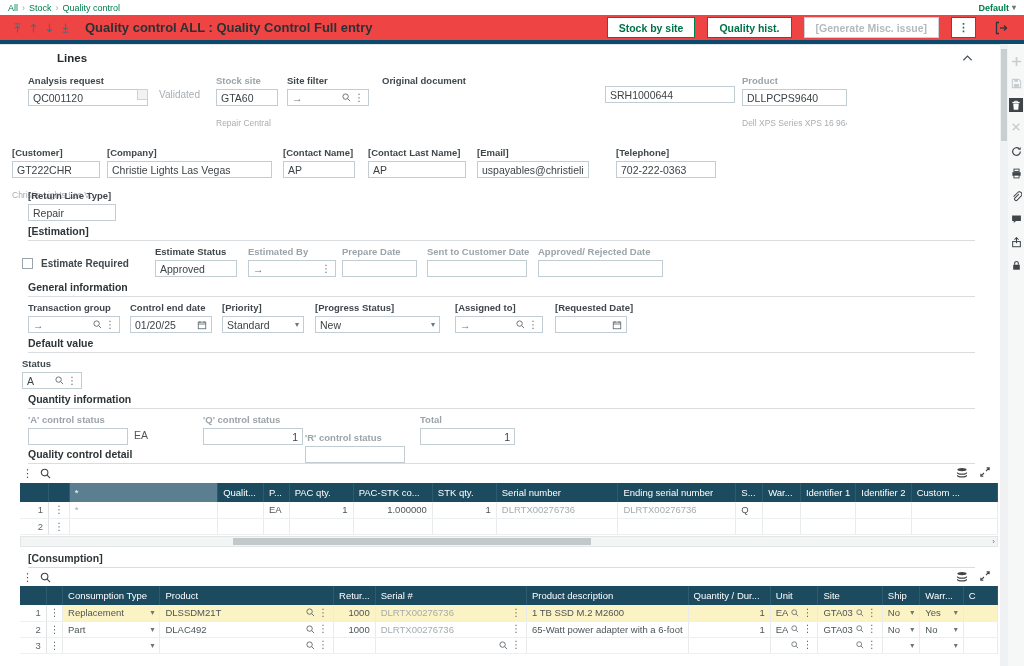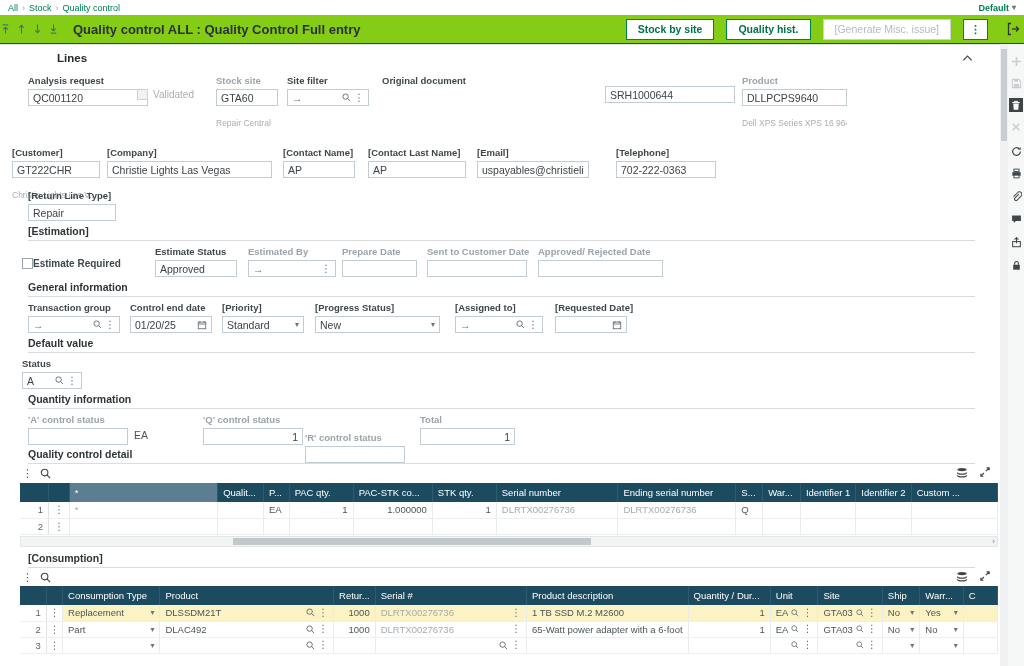--- a/index.html
+++ b/index.html
@@ -7,29 +7,29 @@
        font-family:"Liberation Sans",sans-serif;-webkit-font-smoothing:antialiased;}
 
   
   .crumbbar{position:absolute;top:0;left:0;width:1024px;height:15px;background:#fff;
     display:flex;align-items:center;padding:0 8px;box-sizing:border-box;font-size:9px;}
   .crumb{color:#00814c;margin-right:4px;cursor:pointer;}
   .crumb-sep{color:#9aa4a8;margin-right:4px;}
   .profile{margin-left:auto;color:#00814c;font-weight:bold;display:flex;gap:3px;align-items:center;}
 
   
-  .titlebar{position:absolute;top:15px;left:0;width:1024px;height:29px;background:#84cc16;
-    border-bottom:1px solid #0c4a6e;display:flex;align-items:center;padding:0 0;box-sizing:border-box;}
+  .titlebar{position:absolute;top:15px;left:0;width:1024px;height:29px;background:#ef4444;
+    border-bottom:4px solid #0c4a6e;display:flex;align-items:center;padding:0 12px;box-sizing:border-box;}
   .navic{display:flex;gap:5px;align-items:center;color:#3f6f7c;margin-right:14px;}
   .navic span{display:flex;cursor:pointer;}
   .page-title{font-size:13px;font-weight:bold;color:#2b3134;white-space:nowrap;}
   .tbbtns{margin-left:auto;display:flex;gap:12px;align-items:center;margin-right:4px;}
   .btn{height:21px;border:1px solid #00814c;color:#007247;background:#fff;font-weight:bold;
     font-size:10.5px;padding:0 11px;display:flex;align-items:center;box-sizing:border-box;white-space:nowrap;}
-  .btn.disabled{border-color:#ccd1d3;color:#b3babd;font-weight:normal;}
+  .btn.disabled{border-color:#ccd1d3;color:#b3babd;font-weight:bold;}
   .btn.kbtn{padding:0 6px;color:#00814c;font-size:11px;}
   .exit-ic{color:#2d3538;display:flex;margin-left:6px;}
 
   
   .content{position:absolute;top:44px;left:0;width:1000px;height:622px;background:#fff;border-top:1px solid #e3e6e8;}
 
   .sec{position:absolute;font-size:10.5px;font-weight:bold;color:#2e3538;white-space:nowrap;}
   .sec.big{font-size:11.5px;color:#24292c;}
   .hr{position:absolute;left:28px;width:947px;height:1px;background:#d9dde0;}
 
@@ -157,21 +157,21 @@
       </svg>
     </span>
 
   <div class="fld" style="left:28px;top:30px;width:120px">
     <span class="lb">Analysis request</span>
     <div class="inp">
         <span class="val">QC001120</span>
       </div>
   </div>
   <div class="fld" style="left:137px;top:44px">
-    <span style="display:flex;align-items:center;gap:5px">
+    <span style="display:flex;align-items:center;gap:11px">
       <span class="chk dis"></span>
       <span class="chklbl dis">Validated</span>
     </span>
   </div>
   <div class="fld gray" style="left:216px;top:30px;width:62px">
     <span class="lb">Stock site</span>
     <div class="inp">
         <span class="val">GTA60</span>
       </div>
     <div class="helper">Repair Central</div>
@@ -247,21 +247,21 @@
     <span class="lb">[Return Line Type]</span>
     <div class="inp">
         <span class="val">Repair</span>
       </div>
   </div>
 
   <span class="sec" style="left:28px;top:180px">[Estimation]</span>
   <div class="hr" style="top:195px"></div>
 
   <div class="fld" style="left:22px;top:213px">
-    <span style="display:flex;align-items:center;">
+    <span style="display:flex;align-items:center;gap:8px">
       <span class="chk"></span>
       <span class="chklbl">Estimate Required</span>
     </span>
   </div>
   <div class="fld" style="left:155px;top:201px;width:82px">
     <span class="lb">Estimate Status</span>
     <div class="inp">
         <span class="val">Approved</span>
       </div>
   </div>

